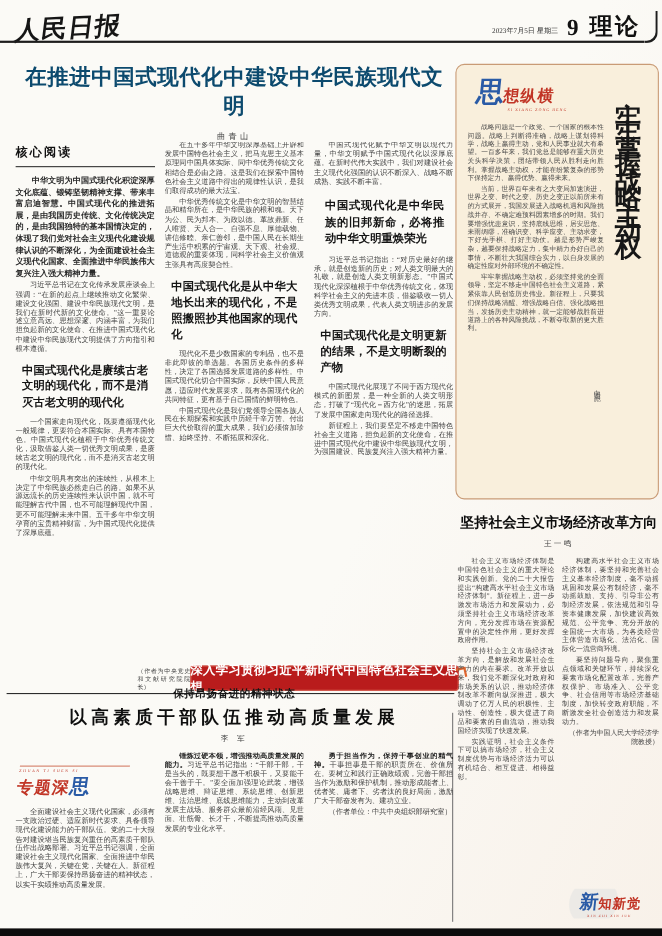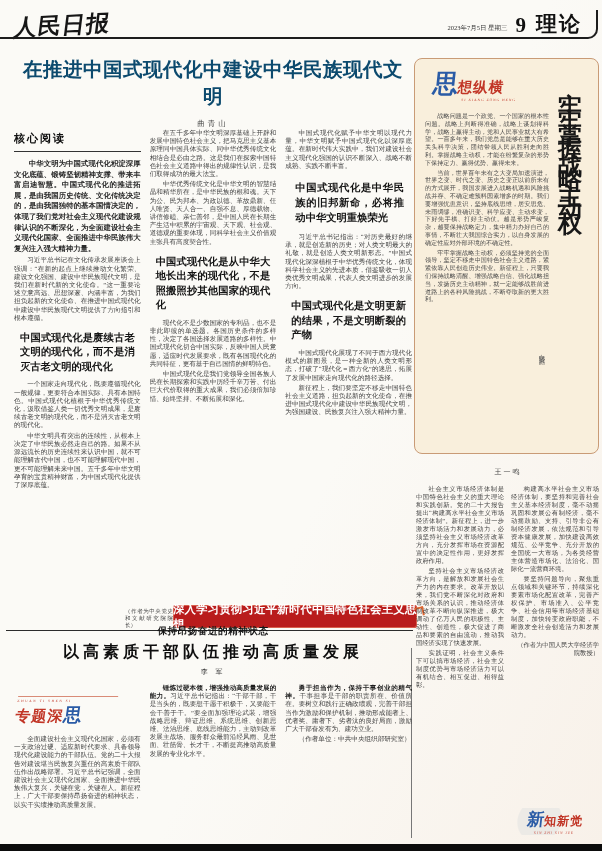--- a/index.html
+++ b/index.html
@@ -177,20 +177,21 @@
 </div>
 
 <div class="banner">
   <span class="banner-text">深入学习贯彻习近平新时代中国特色社会主义思想</span>
   <span class="banner-arrow"></span>
 </div>
 <div class="mid-rule"></div>
 <div class="divider-v"></div>
 
 <div class="market-article">
+  <div class="market-headline">坚持社会主义市场经济改革方向</div>
   <div class="market-byline">王一鸣</div>
   <div class="market-cols">
     <div class="market-col">
         <p>社会主义市场经济体制是中国特色社会主义的重大理论和实践创新。党的二十大报告提出“构建高水平社会主义市场经济体制”。新征程上，进一步激发市场活力和发展动力，必须坚持社会主义市场经济改革方向，充分发挥市场在资源配置中的决定性作用，更好发挥政府作用。</p>
         <p>坚持社会主义市场经济改革方向，是解放和发展社会生产力的内在要求。改革开放以来，我们党不断深化对政府和市场关系的认识，推动经济体制改革不断向纵深推进，极大调动了亿万人民的积极性、主动性、创造性，极大促进了商品和要素的自由流动，推动我国经济实现了快速发展。</p>
         <p>实践证明，社会主义条件下可以搞市场经济，社会主义制度优势与市场经济活力可以有机结合、相互促进、相得益彰。</p>
       </div>
     <div class="market-col">
       <div>
           <p>构建高水平社会主义市场经济体制，要坚持和完善社会主义基本经济制度，毫不动摇巩固和发展公有制经济，毫不动摇鼓励、支持、引导非公有制经济发展，依法规范和引导资本健康发展，加快建设高效规范、公平竞争、充分开放的全国统一大市场，为各类经营主体营造市场化、法治化、国际化一流营商环境。</p>

